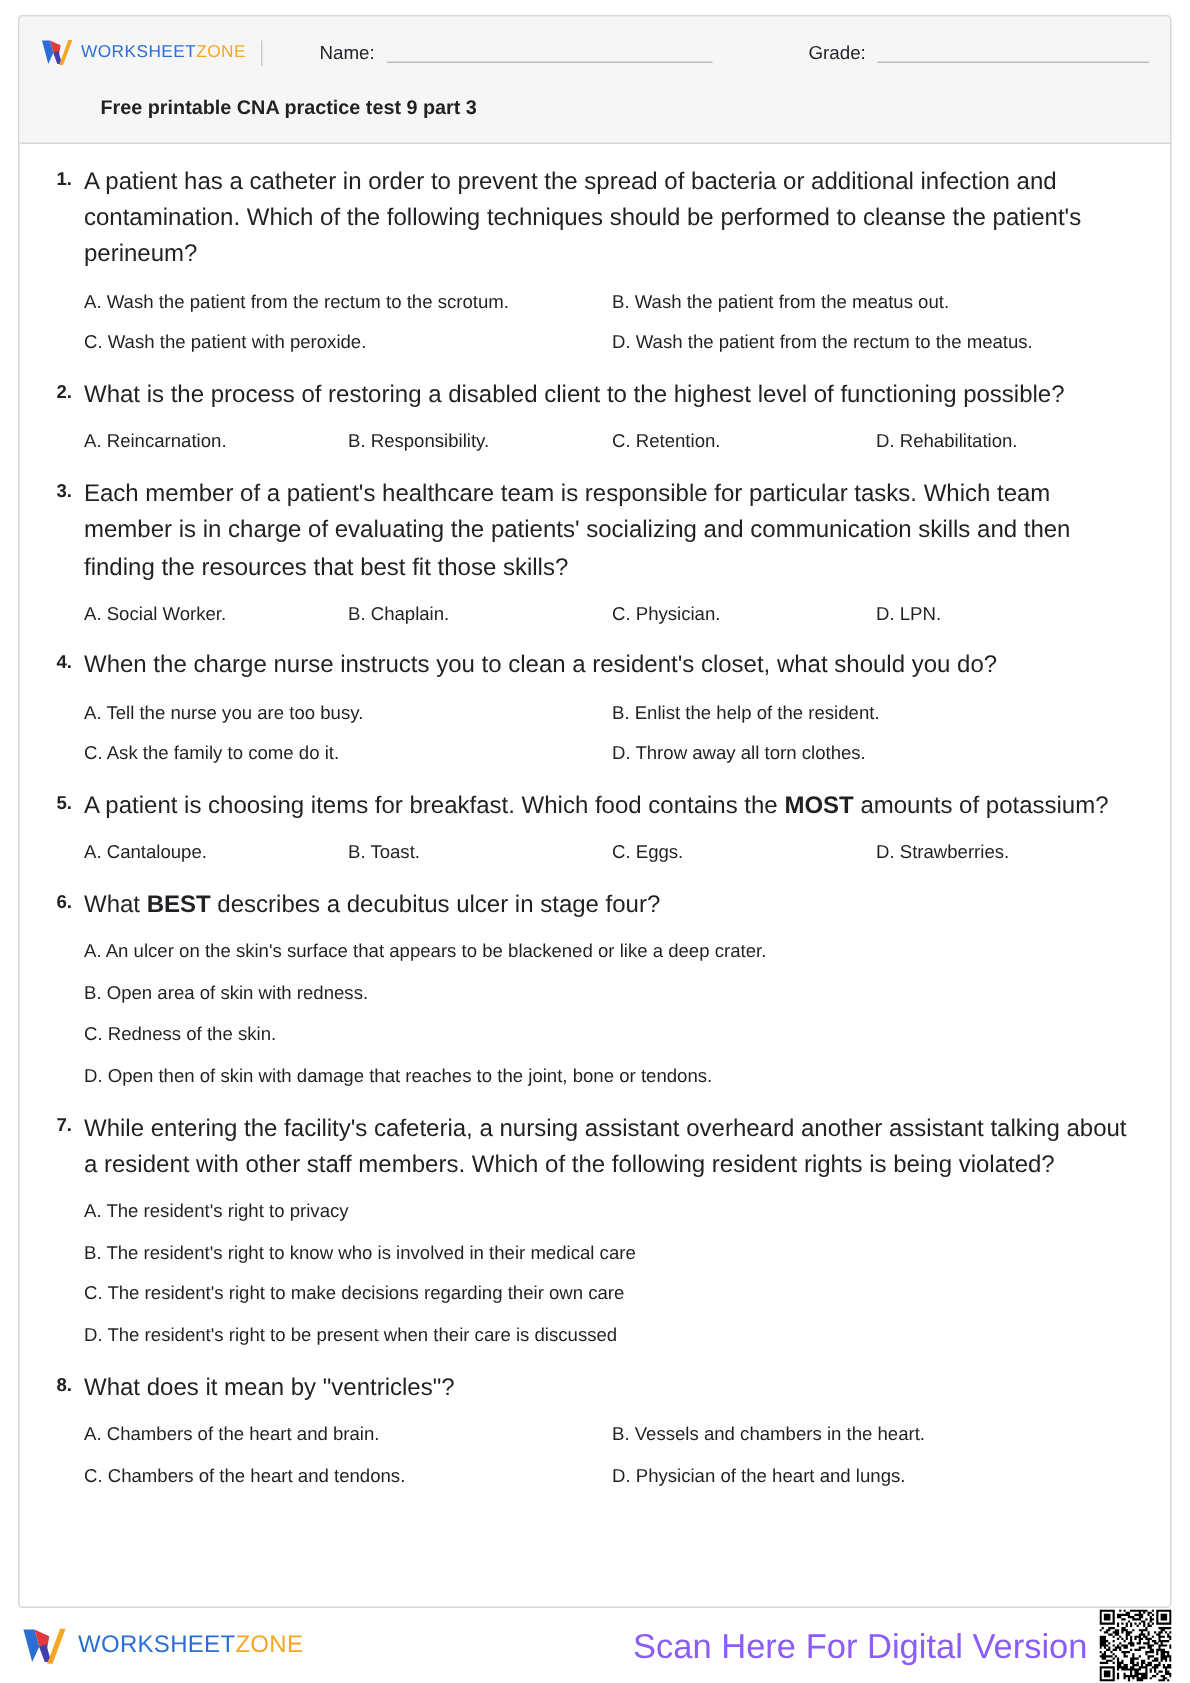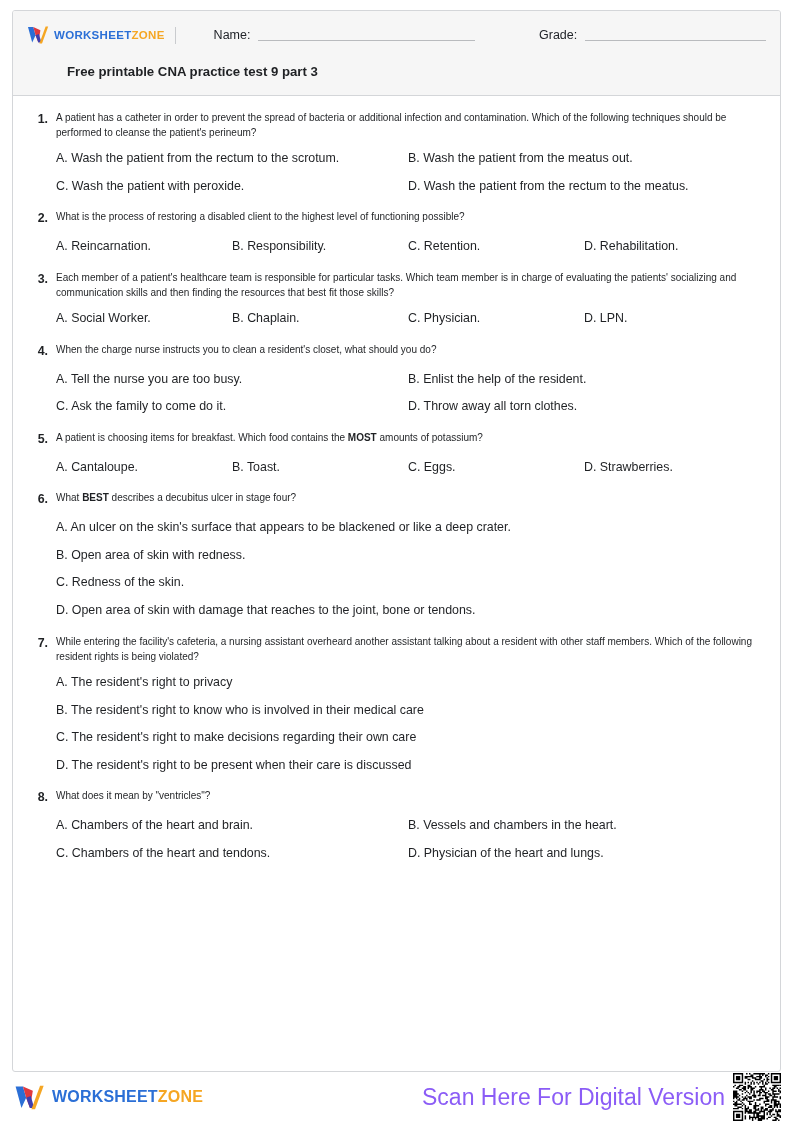--- a/index.html
+++ b/index.html
@@ -41,29 +41,29 @@
 
   .header-top {
     display: flex;
     align-items: center;
     gap: 10px;
     height: 24px;
   }
 
   .logo { display: flex; align-items: center; gap: 5px; flex: 0 0 auto; }
   .logo-mark { display: block; }
-  .logo-text { font-size: 11.5px; font-weight: 700; letter-spacing: .3px; white-space: nowrap; }
+  .logo-text { font-size: 11.5px; font-weight: 400; letter-spacing: .3px; white-space: nowrap; }
   .logo-text .w { color: #2b6fd6; }
   .logo-text .z { color: #f5a623; }
 
   .logo-divider {
     width: 1px; height: 17px; background: #c9cbce; flex: 0 0 auto;
   }
 
-  .field { display: flex; align-items: flex-start; flex: 1 1 auto; min-width: 0; padding-left: 28px; }
+  .field { display: flex; align-items: center; flex: 1 1 auto; min-width: 0; padding-left: 28px; }
   .field-label { font-size: 12.5px; color: #22252a; white-space: nowrap; }
   .field-line {
     flex: 1 1 auto;
     border-bottom: 1px solid #b9bbbe;
     height: 13px;
     margin-left: 8px;
   }
   .field-name { flex: 1 1 auto; margin-right: 26px; }
   .field-grade { flex: 0 0 255px; }
 
@@ -94,21 +94,21 @@
   .q-num {
     font-size: 12.4px;
     font-weight: 700;
     flex: 0 0 auto;
     min-width: 15px;
     text-align: right;
     line-height: 1.52;
     padding-top: 0px;
   }
   .q-text {
-    font-size: 10px;
+    font-size: 16px;
     line-height: 1.52;
     flex: 1 1 auto;
   }
   .q-text b { font-weight: 700; }
 
   .options { margin-top: 9px; padding-left: 23px; }
 
   .opt {
     font-size: 12.4px;
     line-height: 1.5;
@@ -250,21 +250,21 @@
         </div>
         <div class="question">
           <div class="q-head">
             <span class="q-num">6.</span>
             <span class="q-text">What <b>BEST</b> describes a decubitus ulcer in stage four?</span>
           </div>
           <div class="options cols-1">
             <div class="opt">A. An ulcer on the skin's surface that appears to be blackened or like a deep crater.</div>
             <div class="opt">B. Open area of skin with redness.</div>
             <div class="opt">C. Redness of the skin.</div>
-            <div class="opt">D. Open area of skin with damage that reaches to the joint, bone or tendons.</div>
+            <div class="opt">D. Open then of skin with damage that reaches to the joint, bone or tendons.</div>
           </div>
         </div>
         <div class="question">
           <div class="q-head">
             <span class="q-num">7.</span>
             <span class="q-text">While entering the facility's cafeteria, a nursing assistant overheard another assistant talking about a resident with other staff members. Which of the following resident rights is being violated?</span>
           </div>
           <div class="options cols-1">
             <div class="opt">A. The resident's right to privacy</div>
             <div class="opt">B. The resident's right to know who is involved in their medical care</div>

